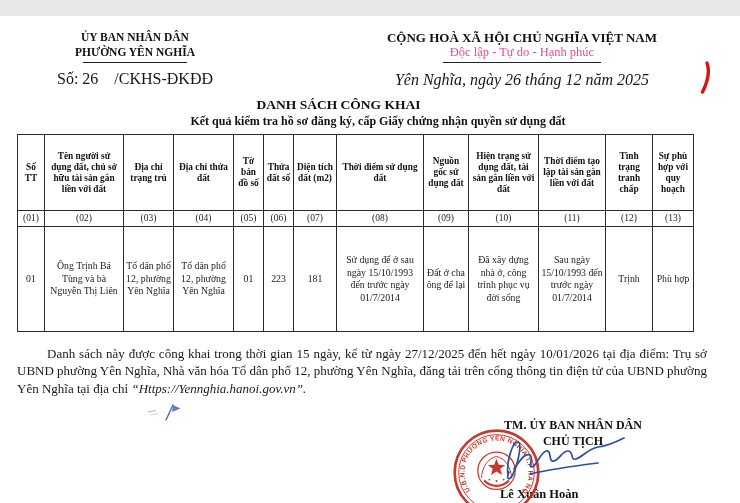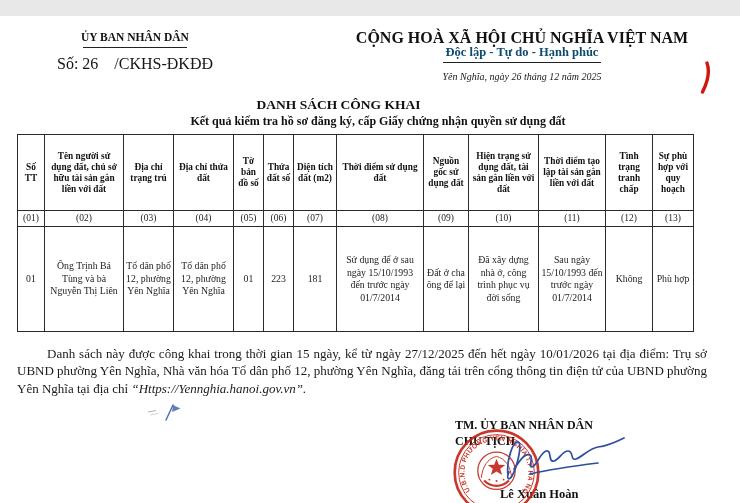--- a/index.html
+++ b/index.html
@@ -6,59 +6,60 @@
   html,body { background:#e8e8e8; }
   #page {
     position:relative; width:740px; height:503px; background:#ffffff;
     font-family:"Liberation Serif","DejaVu Serif",serif; color:#1d1d1d;
     overflow:hidden; margin:16px auto;
   }
   
   .hdr-left  { position:absolute; left:28px;  top:14px; width:214px; text-align:center; }
   .hdr-right { position:absolute; left:352px; top:14px; width:340px; text-align:center; }
   .org-line  { font-weight:bold; font-size:11.5px; line-height:15px; color:#111; }
-  .nat-line1 { font-weight:bold; font-size:16px; line-height:15px; color:#111; }
-  .nat-line2 { font-weight:bold; font-size:12.5px; line-height:15px; color:#0c4a6e; }
+  .nat-line1 { font-weight:bold; font-size:13px; line-height:15px; color:#111; }
+  .nat-line2 { font-weight:normal; font-size:12.5px; line-height:15px; color:#ec4899; }
   .rule-left  { width:104px; border-top:1.2px solid #222; margin:2px auto 0; }
   .rule-right { width:158px; border-top:1.2px solid #222; margin:2px auto 0; }
   .doc-number { font-size:16px; margin-top:7px; color:#161616; }
-  .dateline   { font-style:italic; font-size:10px; margin-top:8px; color:#161616; }
+  .dateline   { font-style:italic; font-size:16px; margin-top:8px; color:#161616; }
   
   .doc-title    { position:absolute; left:0; top:81px;  width:677px; text-align:center; font-weight:bold; font-size:13.5px; color:#111; }
   .doc-subtitle { position:absolute; left:8px; top:98px;  width:740px; text-align:center; font-weight:bold; font-size:12px; color:#111; }
   
   table.result { position:absolute; left:17px; top:118px; width:676px; border-collapse:collapse; table-layout:fixed; background:#fff; }
   table.result th, table.result td { border:1px solid #2b2b2b; text-align:center; vertical-align:middle; padding:1px 2px; overflow:hidden; }
   tr.hdr  { height:76px; }
   tr.hdr th { font-weight:bold; font-size:9.3px; line-height:11px; color:#111; }
   tr.nums { height:16px; }
   tr.nums td { font-size:9.5px; line-height:11px; }
   tr.data { height:105px; }
   tr.data td { font-size:9.8px; line-height:12.5px; color:#222; }
   
   .bodytext { position:absolute; left:17px; top:329px; width:690px; font-size:13px; line-height:17.3px; text-align:justify; color:#1a1a1a; }
   .bodytext p.first { text-indent:30px; }
   .bodytext i { font-style:italic; }
   
-  .sig-block { position:absolute; left:455px; top:402px; width:236px; text-align:left; z-index:3; }
+  .sig-block { position:absolute; left:455px; top:402px; width:236px; text-align:center; z-index:3; }
   .sig-line1 { font-weight:bold; font-size:12px; color:#111; }
   .sig-line2 { font-weight:bold; font-size:12px; margin-top:1px; color:#111; }
   .signer-name { position:absolute; left:500px; top:471px; width:140px; text-align:left; font-weight:bold; font-size:12.5px; color:#111; z-index:2; }
   .stamp-svg { position:absolute; left:452px; top:412px; width:89px; height:89px; opacity:.92; z-index:4; }
   .signature-svg { position:absolute; left:498px; top:411px; width:134px; height:60px; z-index:5; }
   .red-mark-svg { position:absolute; left:695px; top:44px; width:18px; height:36px; }
   .blue-mark-svg { position:absolute; left:146px; top:387px; width:38px; height:18px; }
 </style>
 </head>
 <body>
 
 <div id="page">
 
   <div class="hdr-left">
     <div class="org-line">ỦY BAN NHÂN DÂN</div>
+    <div class="org-line">PHƯỜNG YÊN NGHĨA</div>
     <div class="rule-left"></div>
     <div class="doc-number">Số: 26&nbsp;&nbsp;&nbsp;&nbsp;/CKHS-ĐKĐĐ</div>
   </div>
 
   <div class="hdr-right">
     <div class="nat-line1">CỘNG HOÀ XÃ HỘI CHỦ NGHĨA VIỆT NAM</div>
     <div class="nat-line2">Độc lập - Tự do - Hạnh phúc</div>
     <div class="rule-right"></div>
     <div class="dateline">Yên Nghĩa, ngày 26 tháng 12 năm 2025</div>
   </div>
@@ -122,21 +123,21 @@
       <td>Ông Trịnh Bá Tùng và bà Nguyễn Thị Liên</td>
       <td>Tổ dân phố 12, phường Yên Nghĩa</td>
       <td>Tổ dân phố 12, phường Yên Nghĩa</td>
       <td>01</td>
       <td>223</td>
       <td>181</td>
       <td>Sử dụng để ở sau ngày 15/10/1993 đến trước ngày 01/7/2014</td>
       <td>Đất ở cha ông để lại</td>
       <td>Đã xây dựng nhà ở, công trình phục vụ đời sống</td>
       <td>Sau ngày 15/10/1993 đến trước ngày 01/7/2014</td>
-      <td>Không</td>
+      <td>Trịnh</td>
       <td>Phù hợp</td>
     </tr>
   </tbody>
     </table>
 
   <div class="bodytext">
     <p class="first"><span>Danh sách này được công khai trong thời gian 15 ngày, kể từ ngày 27/12/2025 đến hết ngày 10/01/2026 tại địa điểm: Trụ sở UBND phường Yên Nghĩa, Nhà văn hóa Tổ dân phố 12, phường Yên Nghĩa, đăng tải trên cổng thông tin điện tử của UBND phường Yên Nghĩa tại địa chỉ </span><i>“Https://Yennghia.hanoi.gov.vn”.</i></p>
   </div>
 
   <svg class="blue-mark-svg" viewBox="0 0 38 18">

